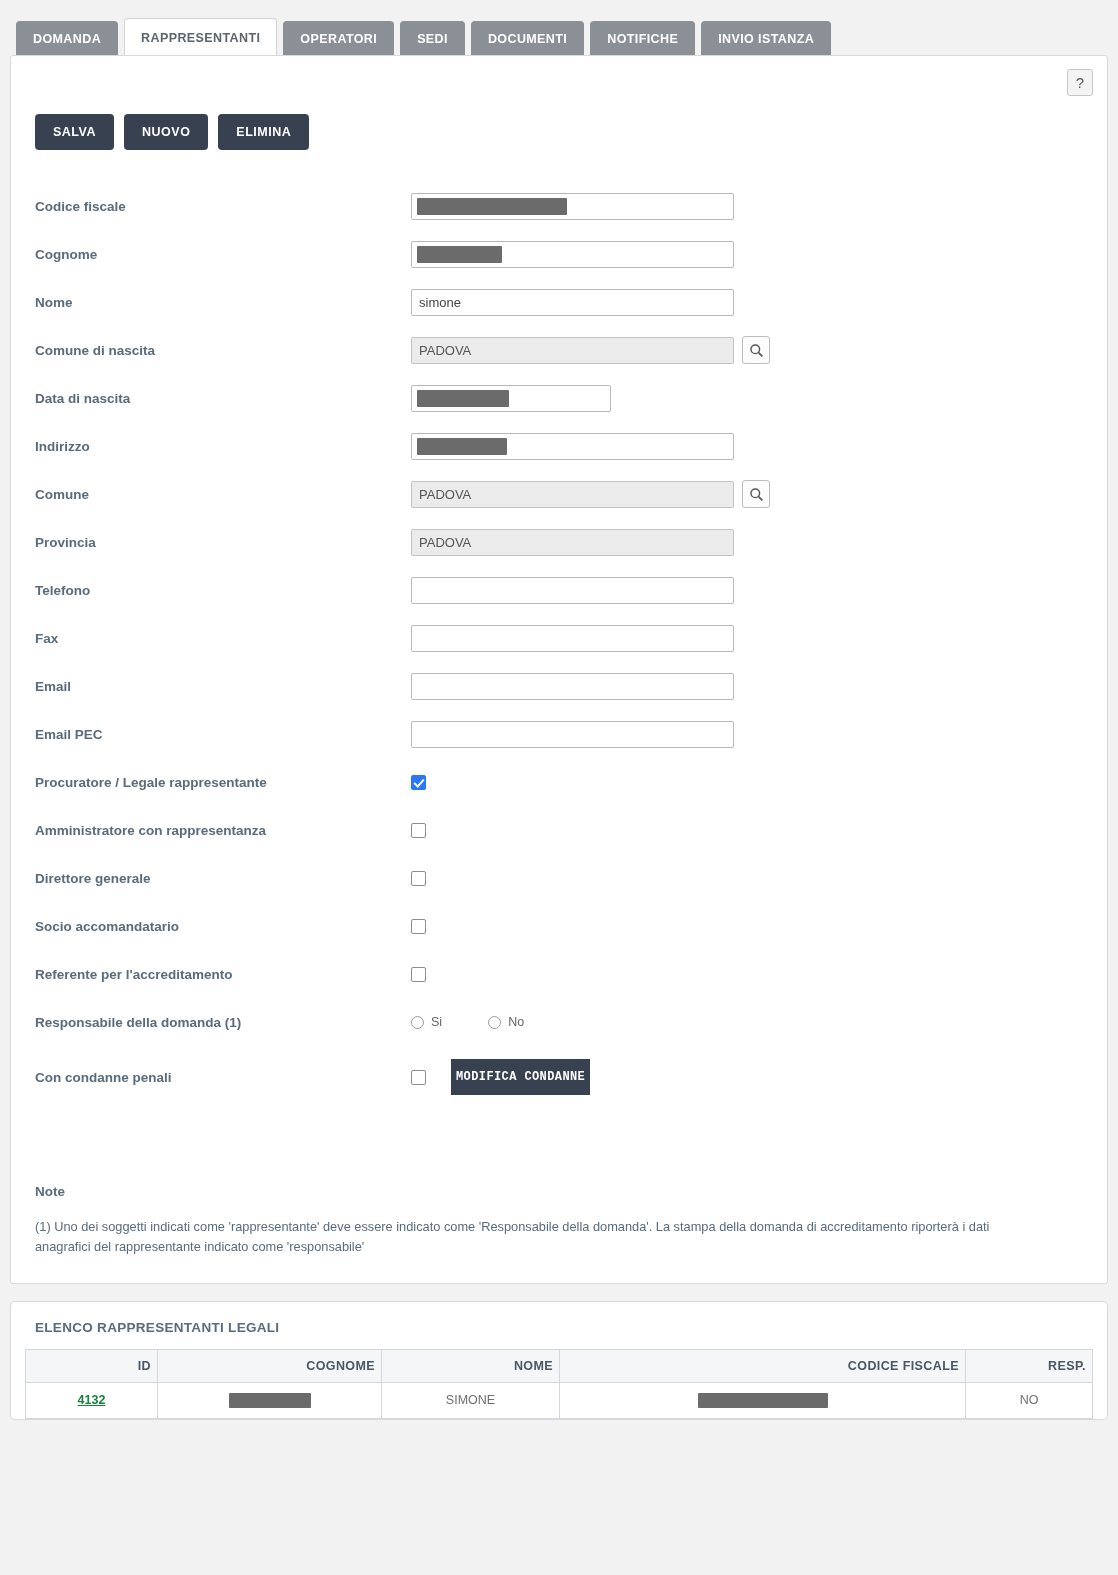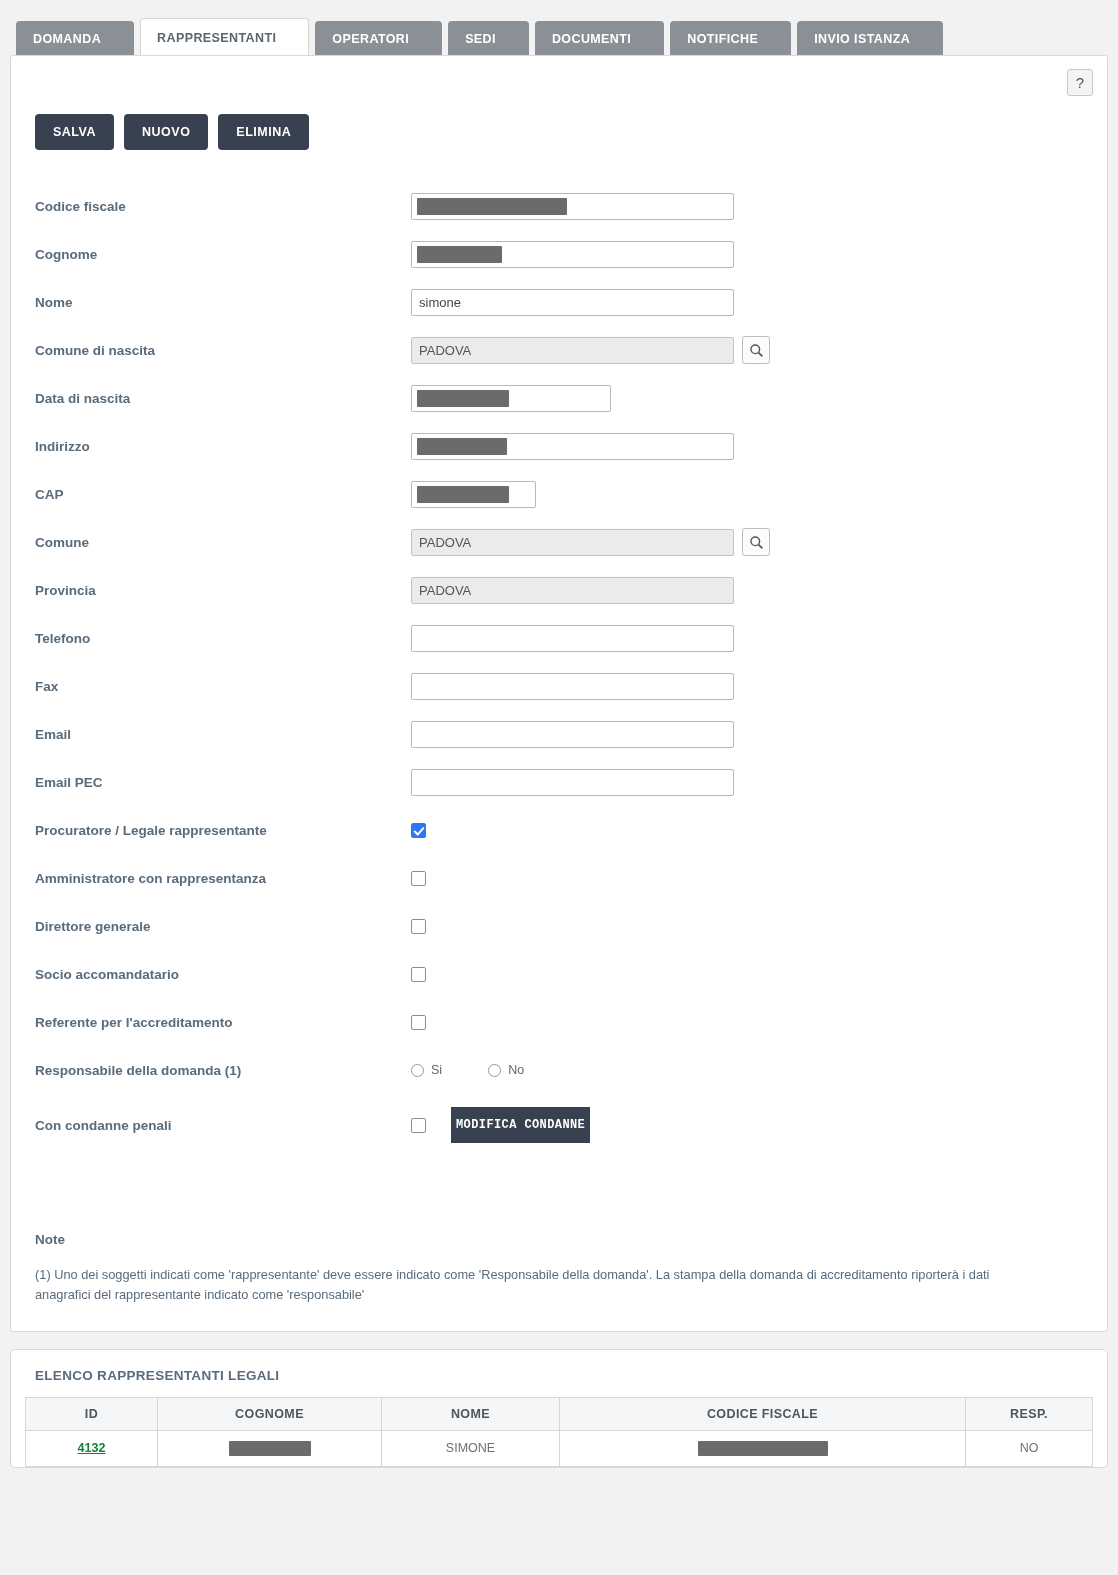--- a/index.html
+++ b/index.html
@@ -23,21 +23,21 @@
     height: 55px;
     gap: 6px;
     background: #f2f2f2;
   }
   .tab {
     background: #8b9097;
     color: #ffffff;
     font-size: 12.5px;
     font-weight: bold;
     letter-spacing: .4px;
-    padding: 11px 32px 10px 16px;
+    padding: 11px 16px 10px 16px;
     border-radius: 4px 4px 0 0;
     line-height: 1;
     cursor: pointer;
     white-space: nowrap;
     border: 1px solid #8b9097;
     border-bottom: none;
   }
   .tab.active {
     background: #ffffff;
     color: #5b6570;
@@ -241,21 +241,21 @@
     border-collapse: collapse;
     font-size: 12.5px;
   }
   table.grid th {
     background: #f4f6f8;
     border: 1px solid #d3d7dc;
     color: #4a5663;
     font-weight: bold;
     letter-spacing: .4px;
     padding: 9px 6px;
-    text-align: center;
+    text-align: right;
   }
   table.grid td {
     border: 1px solid #d3d7dc;
     padding: 10px 6px;
     text-align: center;
     color: #6f6f6f;
     background: #fff;
   }
   td.link a {
     color: #15803d;
@@ -343,26 +343,20 @@
         </div>
       </div>
 
       <div class="frow">
         <div class="flabel">Indirizzo</div>
         <div class="fctrl redacted r-ind">
           <input class="txt w-wide" value="" style="">
         </div>
       </div>
 
-      <div class="frow">
-        <div class="flabel">CAP</div>
-        <div class="fctrl redacted r-cap">
-          <input class="txt w-narrow" value="" style="">
-        </div>
-      </div>
 
       <div class="frow">
         <div class="flabel">Comune</div>
         <div class="fctrl">
           <input class="txt w-wide ro" readonly="" value="PADOVA" style="">
           <div class="searchbtn">
             <svg width="15" height="15" viewBox="0 0 16 16">
                 <circle cx="6.7" cy="6.7" r="4.6" fill="none" stroke="#555" stroke-width="1.5"></circle>
                 <line x1="10.2" y1="10.2" x2="14.3" y2="14.3" stroke="#555" stroke-width="1.8"></line>
               </svg>

